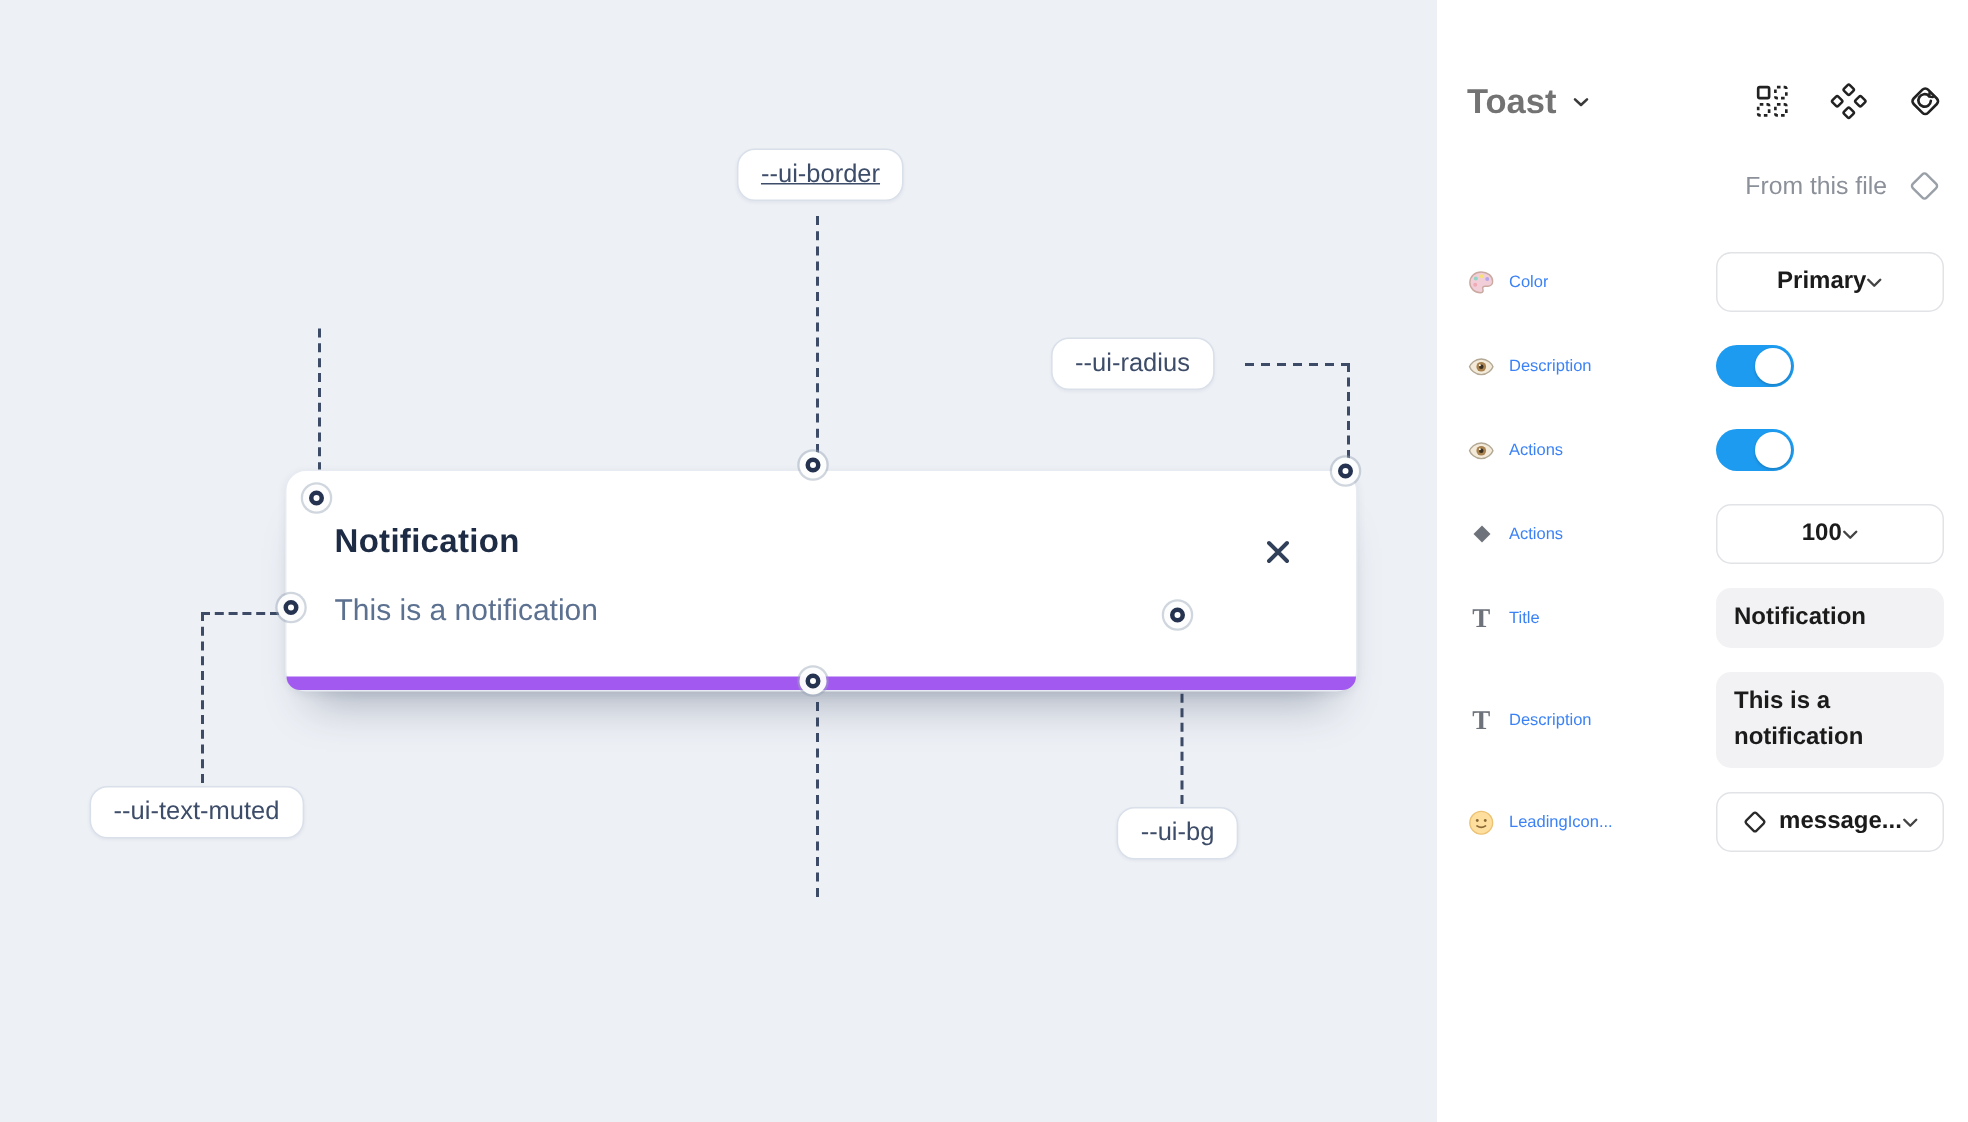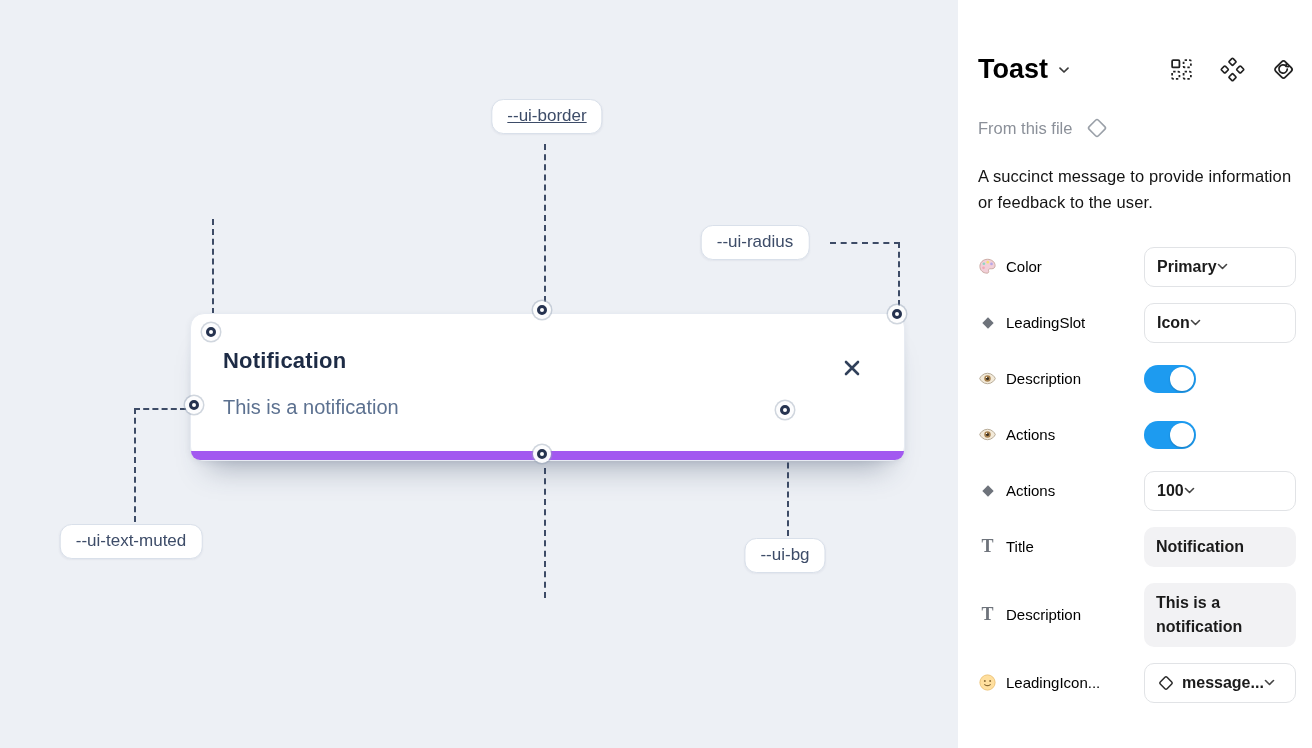--- a/index.html
+++ b/index.html
@@ -48,39 +48,39 @@
   .ring-tc { left:537px; top:305px; }
   .ring-tr { left:892px; top:309px; }
   .ring-ml { left:189px; top:400px; }
   .ring-bc { left:537px; top:449px; }
   .ring-mr { left:780px; top:405px; }
 
   
   .panel { width:354px; height:748px; background:#fff; padding:54px 16px 0 20px; flex:none; }
   .panel-header { display:flex; align-items:center; justify-content:space-between; }
   .panel-title-wrap { display:flex; align-items:center; gap:10px; cursor:pointer; }
-  .panel-title { font-size:27px; font-weight:700; color:#000000; }
+  .panel-title { font-size:23px; font-weight:700; color:#737373; }
   .header-icons { display:flex; align-items:center; gap:26px; }
   .hicon { width:25px; height:25px; cursor:pointer; }
 
-  .source-row { display:flex; align-items:center; gap:12px; margin-top:30px; }
+  .source-row { display:flex; align-items:center; gap:12px; margin-top:30px;justify-content:flex-end; }
   .source-text { font-size:16.5px; color:#8b9099; }
 
   .panel-desc { margin-top:22px; width:322px; font-size:16.5px; line-height:1.6;
     color:#141414; letter-spacing:.1px; }
 
   .props { margin-top:31px; }
   .prow { display:flex; align-items:center; margin-bottom:16px; min-height:40px; }
   .row-label { flex:1; display:flex; align-items:center; gap:9px; min-width:0; }
   .picon { width:19px; height:19px; flex:none; display:inline-flex; align-items:center; justify-content:center; }
   .t-glyph { font-family:"Liberation Serif", serif; font-size:18px; font-weight:700; color:#6e737b; }
-  .label-text { font-size:15px; color:#000000; white-space:nowrap; overflow:hidden; text-overflow:ellipsis; }
+  .label-text { font-size:11px; color:#3b82f6; white-space:nowrap; overflow:hidden; text-overflow:ellipsis; }
 
   .dropdown { width:152px; height:40px; background:#fff; border:1px solid #e1e3e6;
-    border-radius:10px; display:flex; align-items:center; justify-content:flex-start;
+    border-radius:10px; display:flex; align-items:center; justify-content:center;
     padding:0 12px; cursor:pointer; font-family:inherit; }
   .dd-value { font-size:16px; font-weight:700; color:#1b1b1b; white-space:nowrap;
     overflow:hidden; text-overflow:ellipsis; }
   .dd-left { display:flex; align-items:center; gap:7px; min-width:0; }
 
   .toggle { width:52px; height:28px; border-radius:14px; background:#1d9bf0; border:none;
     position:relative; cursor:pointer; flex:none; }
   .toggle .knob { position:absolute; top:2px; right:2px; width:24px; height:24px;
     background:#fff; border-radius:50%; box-shadow:0 1px 2px rgba(0,0,0,.2); }
   .toggle-cell { width:152px; display:flex; }
@@ -156,21 +156,20 @@
       </div>
     </div>
 
     <div class="source-row">
       <span class="source-text">From this file</span>
       <svg width="26" height="26" viewBox="0 0 26 26" fill="none" stroke="#9aa0a8" stroke-width="1.6">
         <rect x="6.5" y="6.5" width="13" height="13" rx="2" transform="rotate(45 13 13)"></rect>
       </svg>
     </div>
 
-    <p class="panel-desc">A succinct message to provide information or feedback to the user.</p>
 
     <div class="props">
 
       <div class="prow">
         <div class="row-label">
           <span class="picon">
             <svg viewBox="0 0 20 20" width="19" height="19">
                 <path d="M10 2.4 C5.4 2.4 2 5.7 2 9.9 C2 14 5.3 17 9.4 17 C10.6 17 11.3 16.4 11.3 15.4 C11.3 14.8 11 14.5 11 13.9 C11 13 11.7 12.4 12.7 12.4 L14.6 12.4 C16.6 12.4 18 11 18 9.1 C18 5.3 14.4 2.4 10 2.4 Z" fill="#f2cfd8" stroke="#c9a9a0" stroke-width="1"></path>
                 <circle cx="6.2" cy="7.1" r="1.4" fill="#8fd6c4"></circle>
                 <circle cx="10.3" cy="5.4" r="1.4" fill="#f5e177"></circle>
@@ -181,36 +180,20 @@
           <span class="label-text">Color</span>
         </div>
         <button class="dropdown">
           <span class="dd-value">Primary</span>
           <svg width="11" height="7" viewBox="0 0 11 7">
               <path d="M1.5 1.5 L5.5 5.5 L9.5 1.5" stroke="#444" stroke-width="1.6" fill="none" stroke-linecap="round" stroke-linejoin="round"></path>
             </svg>
         </button>
       </div>
 
-      <div class="prow">
-        <div class="row-label">
-          <span class="picon">
-            <svg viewBox="0 0 16 16" width="16" height="16">
-                <rect x="4" y="4" width="8" height="8" transform="rotate(45 8 8)" fill="#6e737b"></rect>
-              </svg>
-          </span>
-          <span class="label-text">LeadingSlot</span>
-        </div>
-        <button class="dropdown">
-          <span class="dd-value">Icon</span>
-          <svg width="11" height="7" viewBox="0 0 11 7">
-              <path d="M1.5 1.5 L5.5 5.5 L9.5 1.5" stroke="#444" stroke-width="1.6" fill="none" stroke-linecap="round" stroke-linejoin="round"></path>
-            </svg>
-        </button>
-      </div>
 
       <div class="prow">
         <div class="row-label">
           <span class="picon">
             <svg viewBox="0 0 20 20" width="19" height="19">
                 <path d="M10 4.5 C14.5 4.5 17.5 8 18.2 10 C17.5 12 14.5 15.5 10 15.5 C5.5 15.5 2.5 12 1.8 10 C2.5 8 5.5 4.5 10 4.5 Z" fill="#f3ead9" stroke="#b3a894" stroke-width="1"></path>
                 <circle cx="10" cy="10" r="3.4" fill="#a8824f"></circle>
                 <circle cx="10" cy="10" r="1.6" fill="#3a2e1f"></circle>
                 <circle cx="9" cy="8.9" r="0.7" fill="#fff"></circle>
               </svg>

